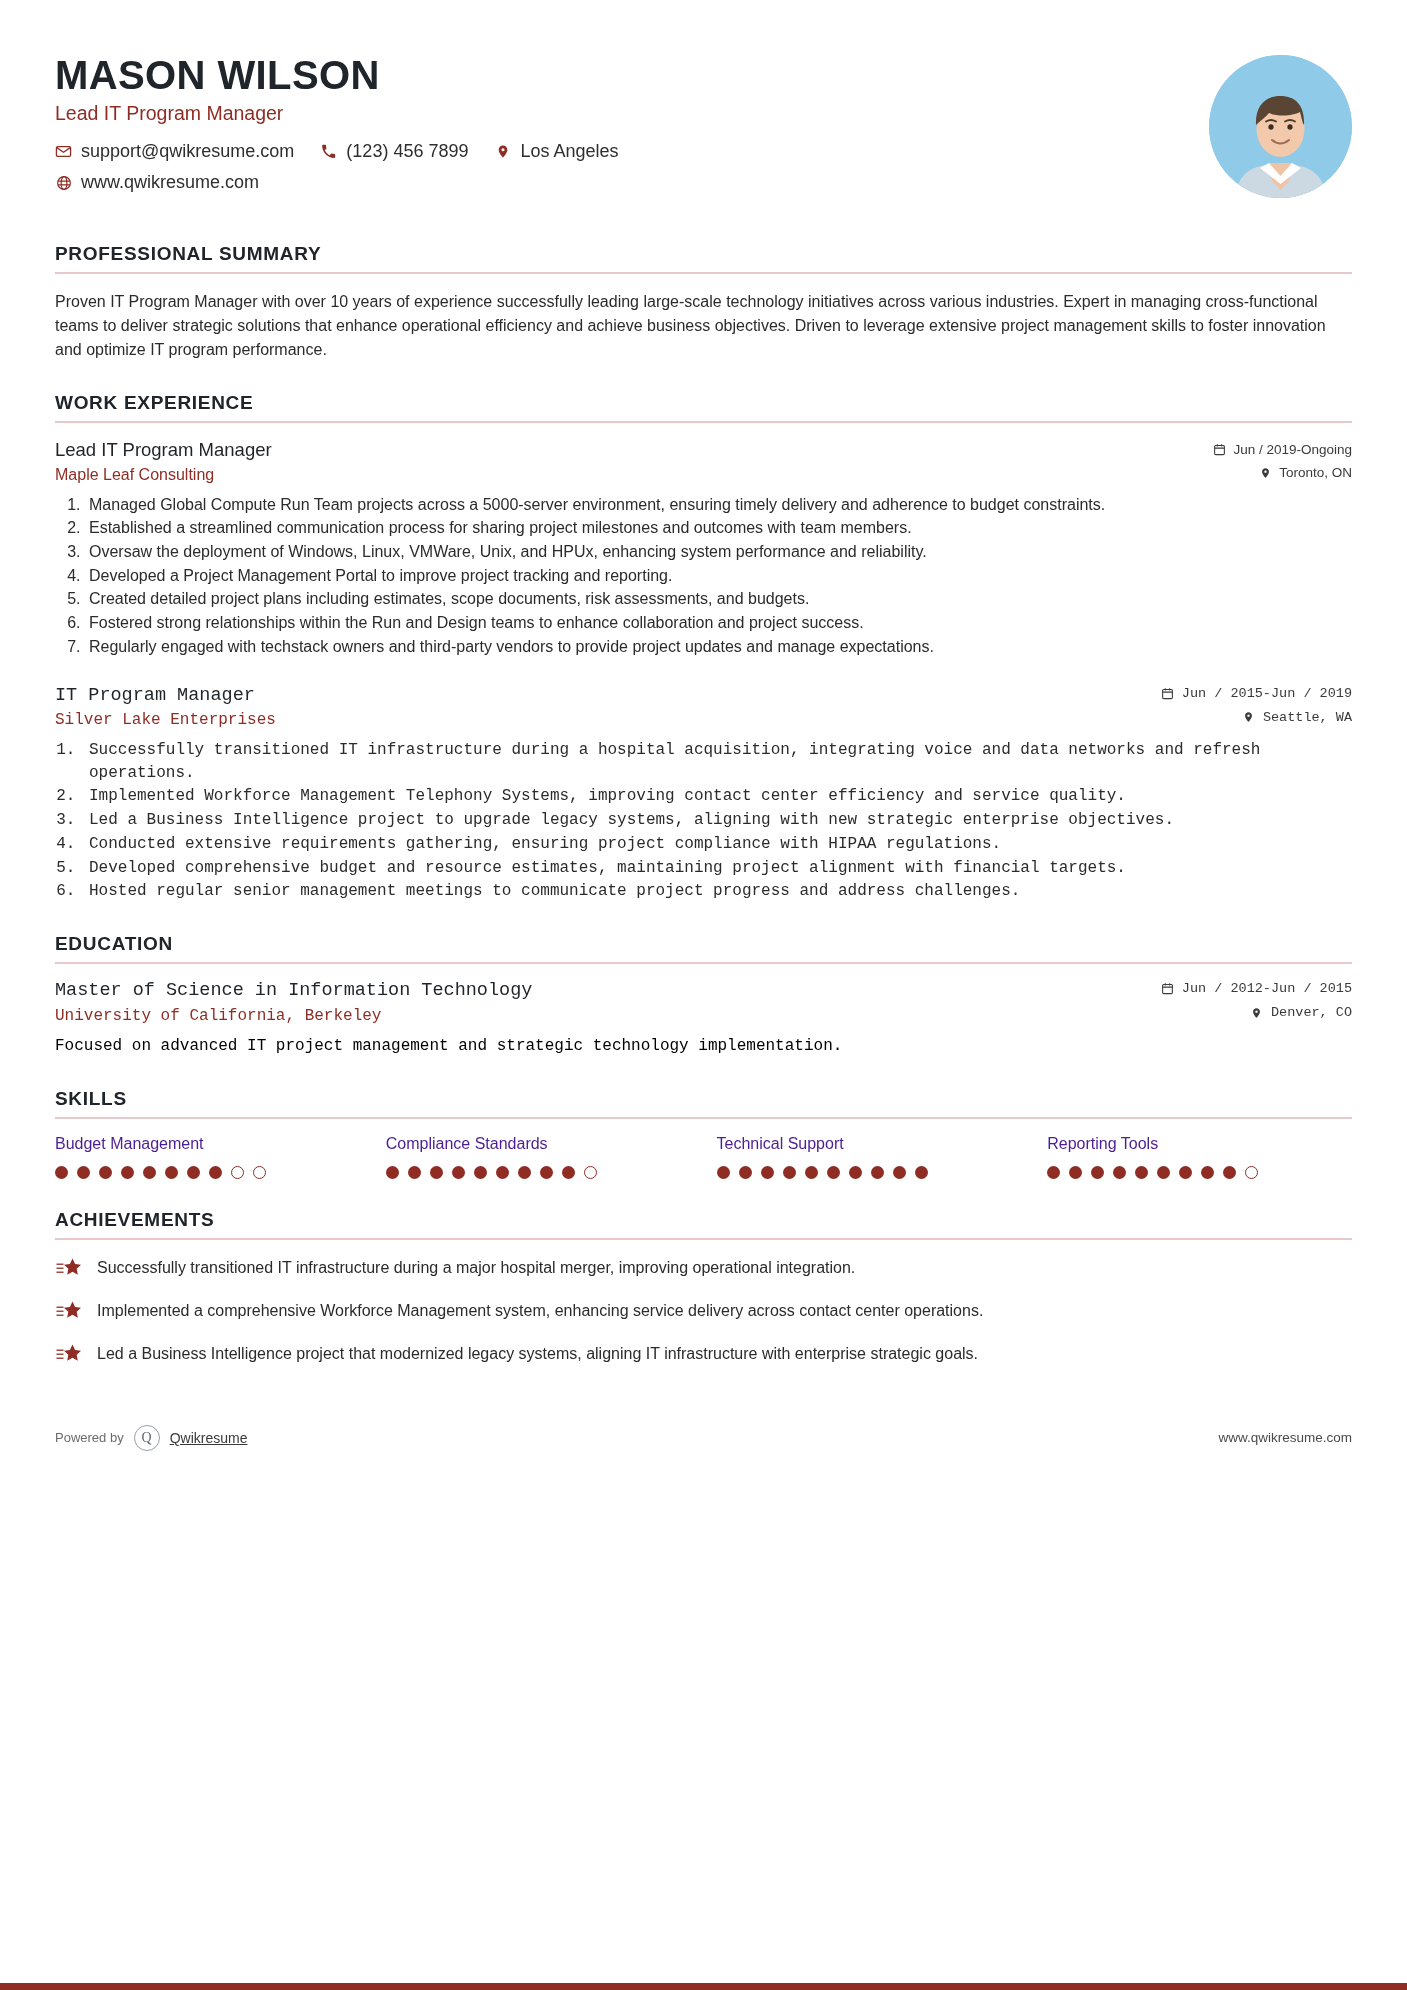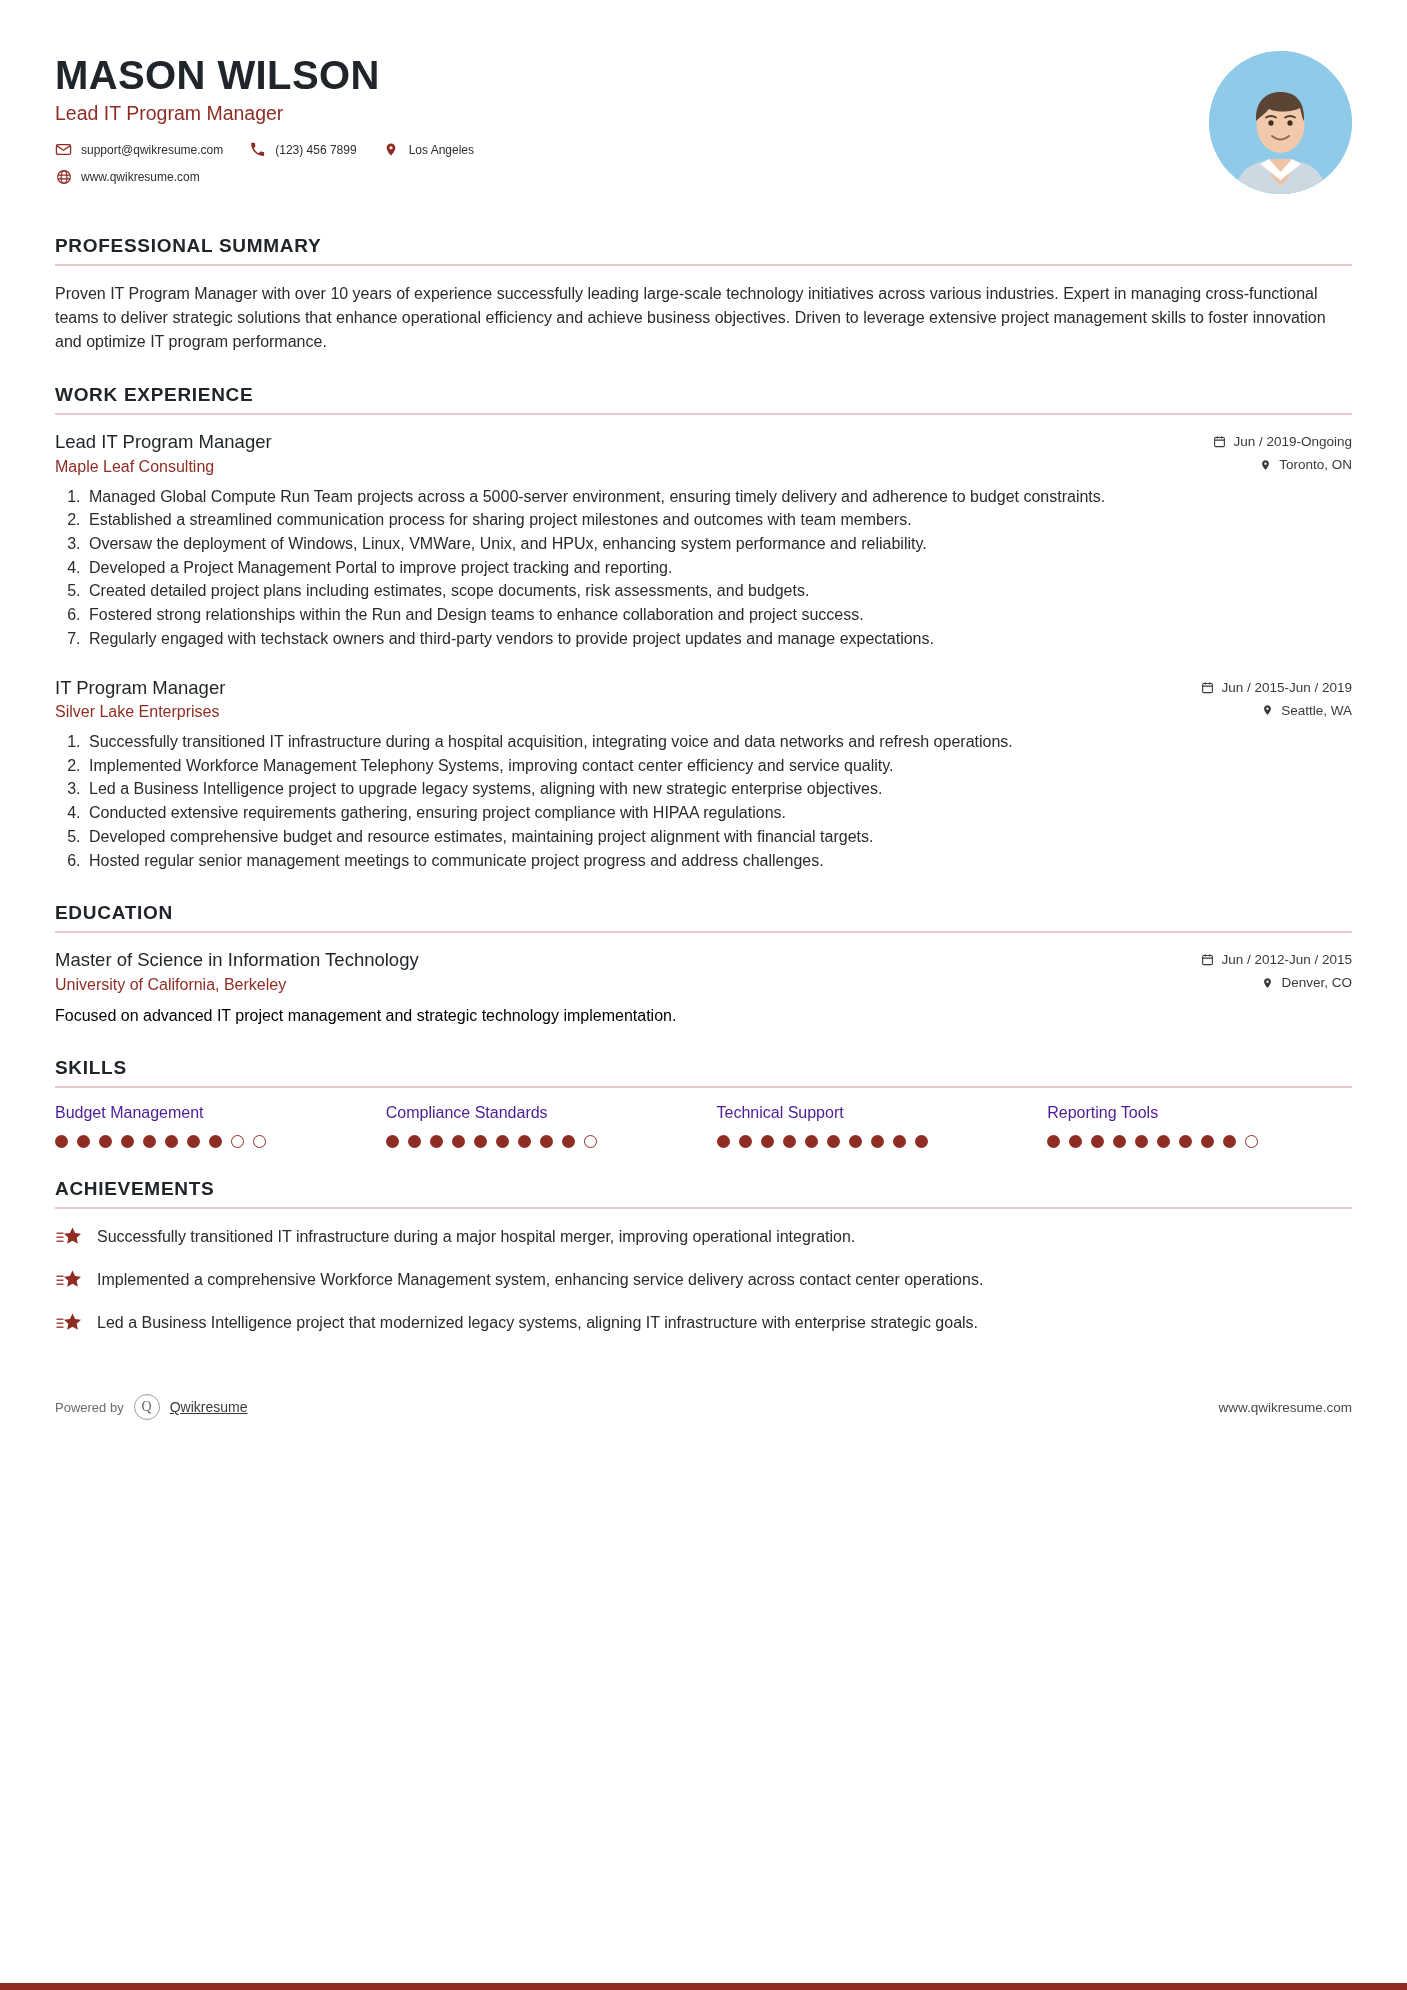--- a/index.html
+++ b/index.html
@@ -44,21 +44,21 @@
   .contact-row {
     display: flex;
     align-items: center;
     flex-wrap: wrap;
     gap: 0px;
     margin-bottom: 10px;
   }
   .contact-item {
     display: flex;
     align-items: center;
-    font-size: 12px;
+    font-size: 18px;
     color: #2e2e2e;
     margin-right: 26px;
     white-space: nowrap;
   }
   .contact-item .ic {
     width: 17px;
     height: 17px;
     margin-right: 9px;
     display: inline-flex;
     align-items: center;
@@ -99,21 +99,21 @@
 
   .summary-text {
     font-size: 16px;
     line-height: 1.5;
     color: #2b2b2b;
     margin: 0;
   }
 
   
   .entry { margin-bottom: 26px; }
-  .entry:last-child { margin-bottom: 4px; }
+  .entry:last-child { margin-bottom: 4px; font-family: Liberation Mono, monospace; }
   .entry-head {
     display: flex;
     justify-content: space-between;
     align-items: baseline;
   }
   .entry-role {
     font-size: 18.5px;
     color: #1f2429;
     font-weight: 400;
   }

